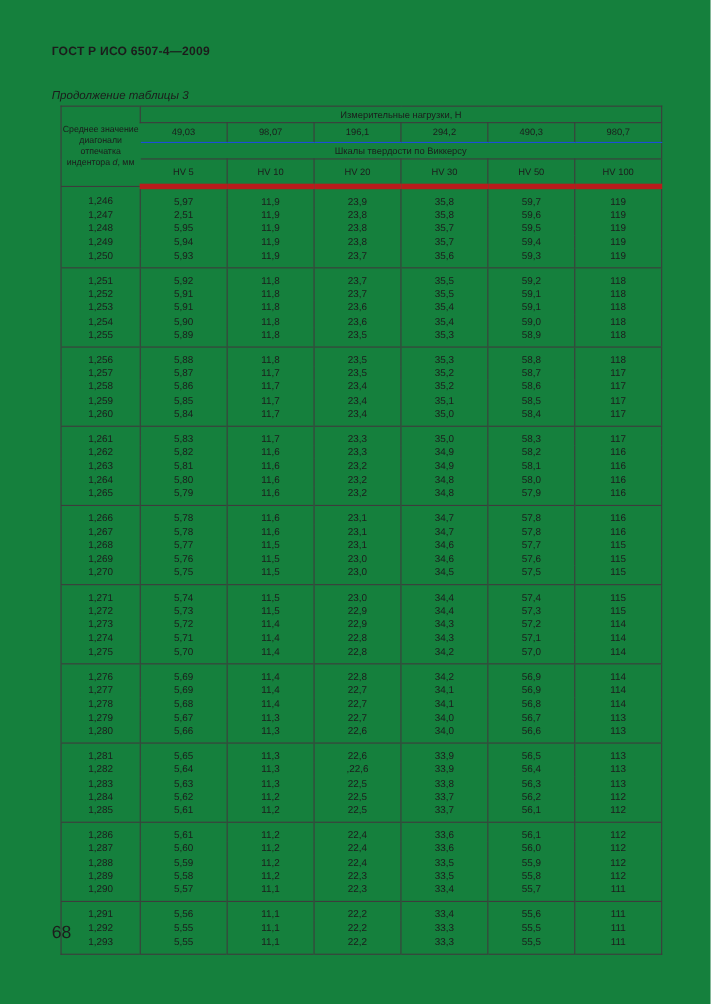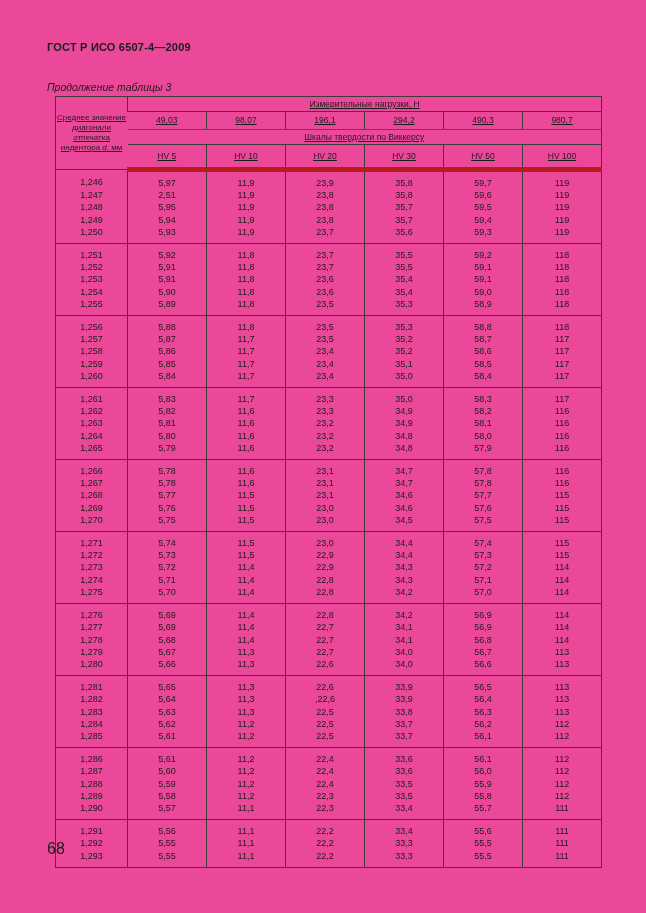--- a/index.html
+++ b/index.html
@@ -1,19 +1,19 @@
 <!DOCTYPE html>
 <html><head>
 <meta charset="utf-8">
 <style>
   html,body{margin:0;padding:0;background:#e8e8e8;}
   .page{
     position:relative;
     width:646px;height:913px;
-    background:#ec4899;
+    background:#15803d;
     font-family:"Liberation Sans", sans-serif;
     color:#1c1c1c;
     overflow:hidden;
     box-sizing:border-box;
   }
   .doc-header{
     position:absolute;left:47px;top:41px;
     font-size:11px;font-weight:bold;letter-spacing:.2px;
   }
   .table-caption{
@@ -28,21 +28,21 @@
     border:1px solid #3c3c3c;
   }
   table.hardness th, table.hardness td{
     border-left:1px solid #3c3c3c;
     padding:0;
     text-align:center;
     font-weight:normal;
     color:#1c1c1c;
   }
   table.hardness th:first-child, table.hardness td:first-child{border-left:none;}
-  thead th{font-size:8.5px;text-decoration:underline;}
+  thead th{font-size:8.5px;}
   th.span-title{
     border-bottom:1px solid #3c3c3c;
     height:14px;line-height:14px;
   }
   tr.loads-row th{
     border-bottom:1px solid #1d4ed8;
     height:17px;line-height:17px;
   }
   tr.scales-row th{
     border-bottom:5px solid #b91c1c;

